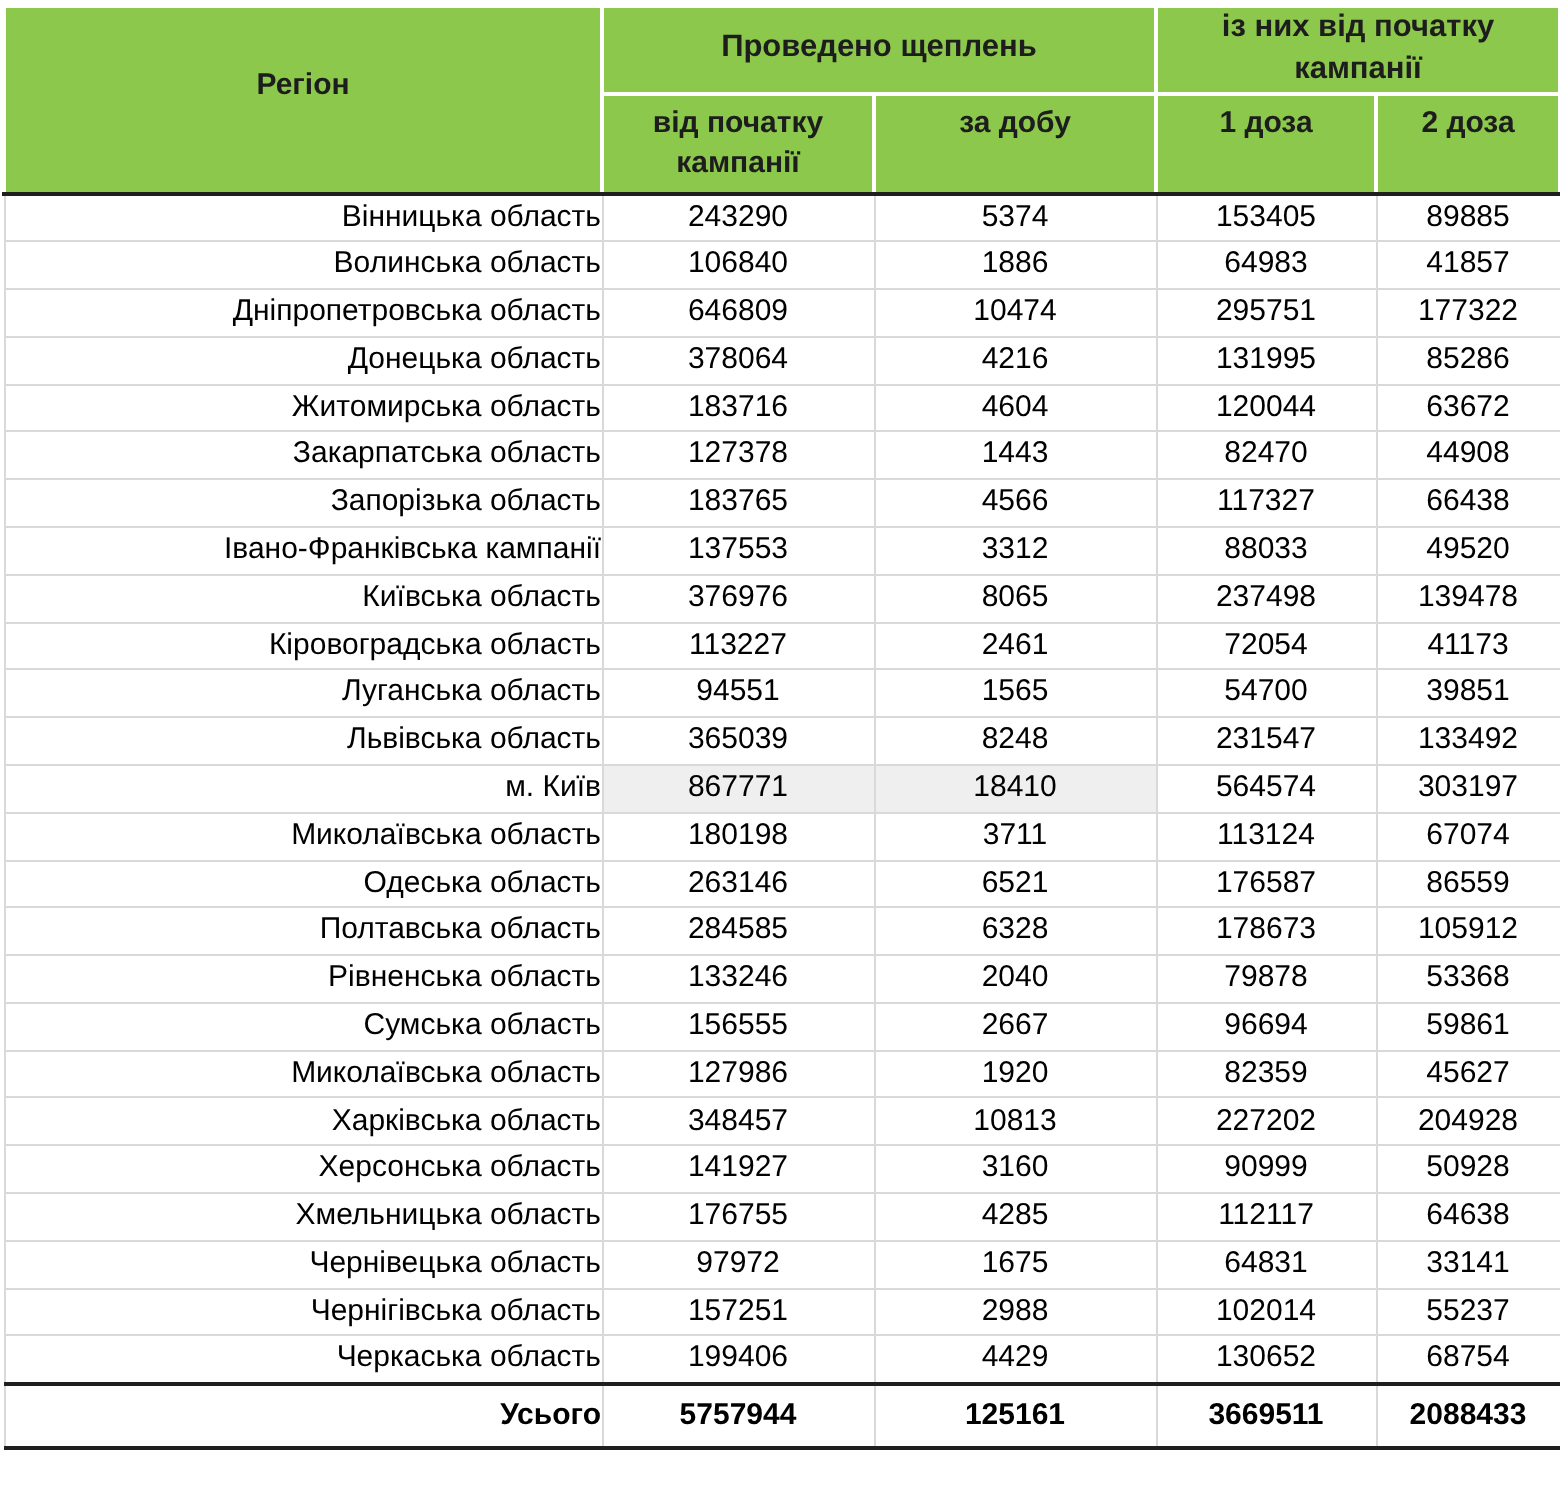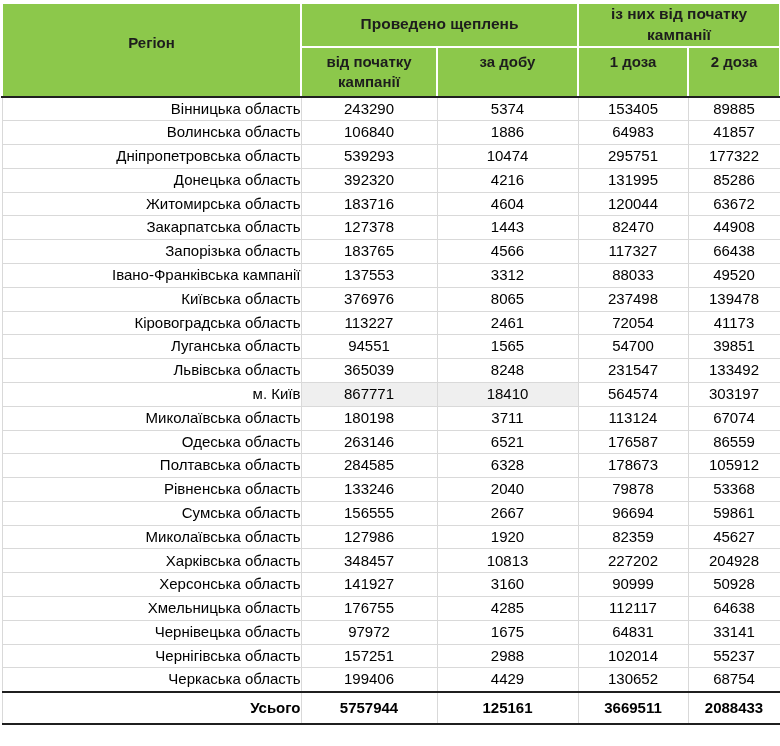--- a/index.html
+++ b/index.html
@@ -106,28 +106,28 @@
   </tr>
       <tr class="data-row">
     <td class="region-cell">Волинська область</td>
     <td class="num">106840</td>
     <td class="num">1886</td>
     <td class="num">64983</td>
     <td class="num">41857</td>
   </tr>
       <tr class="data-row">
     <td class="region-cell">Дніпропетровська область</td>
-    <td class="num">539293</td>
+    <td class="num">646809</td>
     <td class="num">10474</td>
     <td class="num">295751</td>
     <td class="num">177322</td>
   </tr>
       <tr class="data-row">
     <td class="region-cell">Донецька область</td>
-    <td class="num">392320</td>
+    <td class="num">378064</td>
     <td class="num">4216</td>
     <td class="num">131995</td>
     <td class="num">85286</td>
   </tr>
       <tr class="data-row">
     <td class="region-cell">Житомирська область</td>
     <td class="num">183716</td>
     <td class="num">4604</td>
     <td class="num">120044</td>
     <td class="num">63672</td>

